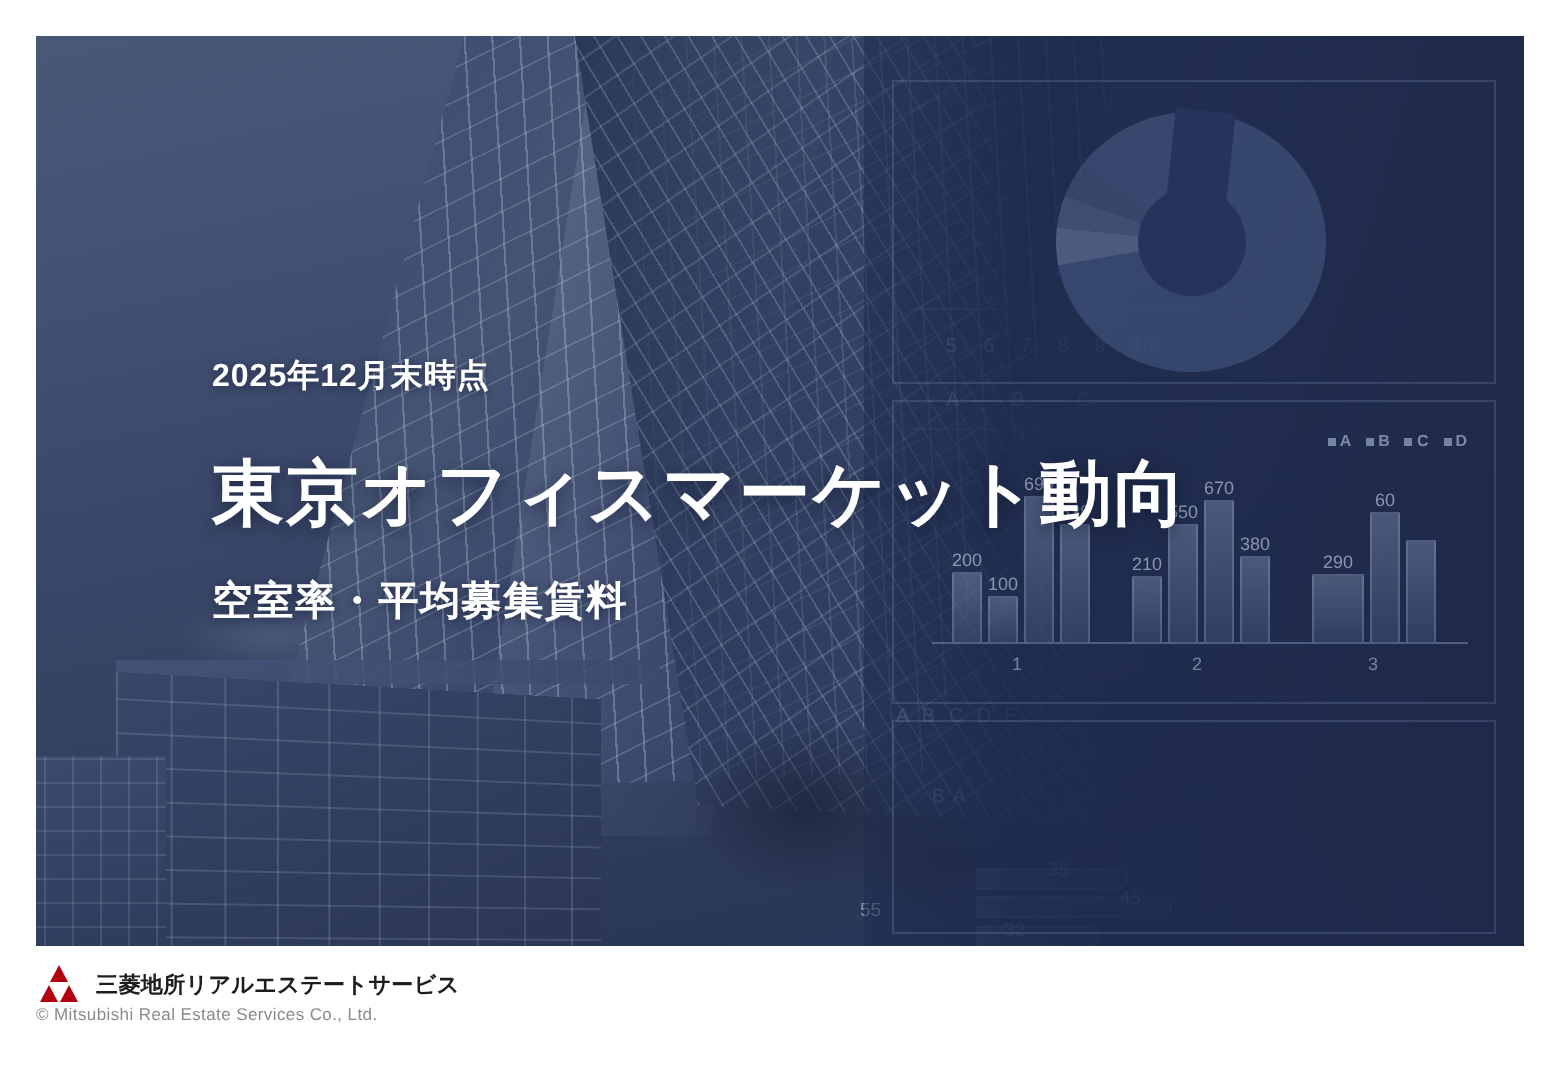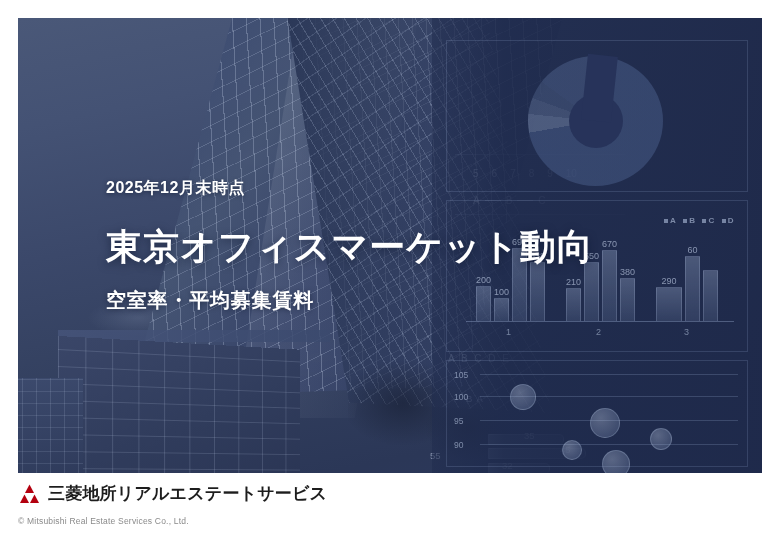--- a/index.html
+++ b/index.html
@@ -187,22 +187,22 @@
   .subhead{
     margin-top:20px;
     font-size:20px;font-weight:700;color:#ffffff;letter-spacing:.8px;
     text-shadow:0 1px 5px rgba(10,18,40,.5);
   }
 
   
   .footer{position:absolute;left:18px;top:482px;width:744px;}
   .brand{display:flex;align-items:center;gap:7px;}
   .mark{width:23px;height:20px;flex:0 0 auto;}
-  .brandname{font-size:17px;font-weight:700;color:#1d1d1d;letter-spacing:.2px;}
-  .copyright{margin-top:11px;font-size:8.5px;color:#8a8a8a;letter-spacing:.2px;}
+  .brandname{font-size:11px;font-weight:700;color:#1d1d1d;letter-spacing:.2px;}
+  .copyright{margin-top:0;font-size:8.5px;color:#8a8a8a;letter-spacing:.2px;}
 </style>
 </head>
 <body>
 
 <div class="slide">
 
   <div class="hero">
     <div class="sky"></div>
     <div class="sky-clouds"></div>
 
@@ -319,36 +319,20 @@
               <span class="v">290</span>
             </div>
           <div class="bar" style="height:64px;text-decoration:underline;">
               <span class="v">60</span>
             </div>
           <div class="bar" style="height:50px;"></div>
         </div>
         <div class="xlab" style="left:226px;">3</div>
       </div>
 
-      <div class="bubbles">
-        <div class="bub-y" style="top:0;">105</div>
-        <div class="bub-grid" style="top:4px;"></div>
-        <div class="bub-y" style="top:22px;">100</div>
-        <div class="bub-grid" style="top:26px;"></div>
-        <div class="bub-y" style="top:46px;">95</div>
-        <div class="bub-grid" style="top:50px;"></div>
-        <div class="bub-y" style="top:70px;">90</div>
-        <div class="bub-grid" style="top:74px;"></div>
-
-        <div class="bub" style="left:56px;top:14px;width:24px;height:24px;"></div>
-        <div class="bub" style="left:136px;top:38px;width:28px;height:28px;"></div>
-        <div class="bub" style="left:196px;top:58px;width:20px;height:20px;"></div>
-        <div class="bub" style="left:108px;top:70px;width:18px;height:18px;"></div>
-        <div class="bub" style="left:148px;top:80px;width:26px;height:26px;"></div>
-      </div>
     </div>
 
     <div class="hero-text">
       <div class="kicker">2025年12月末時点</div>
       <div class="headline">東京オフィスマーケット動向</div>
       <div class="subhead">空室率・平均募集賃料</div>
     </div>
   </div>
 
   <div class="footer">

